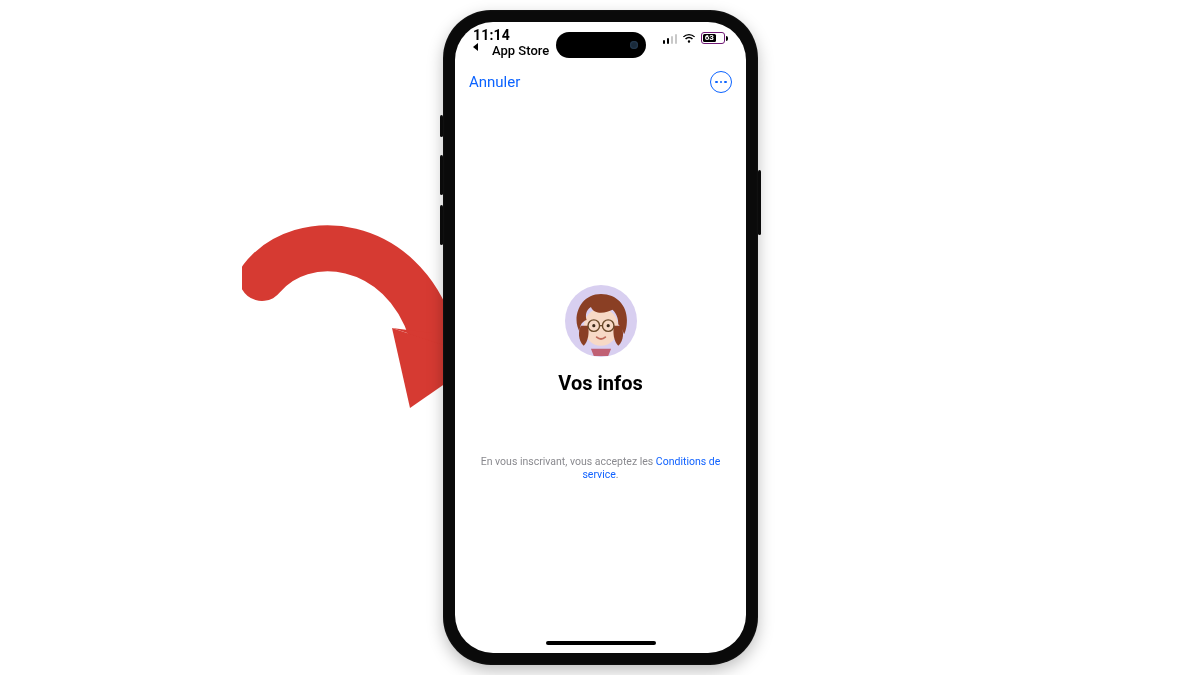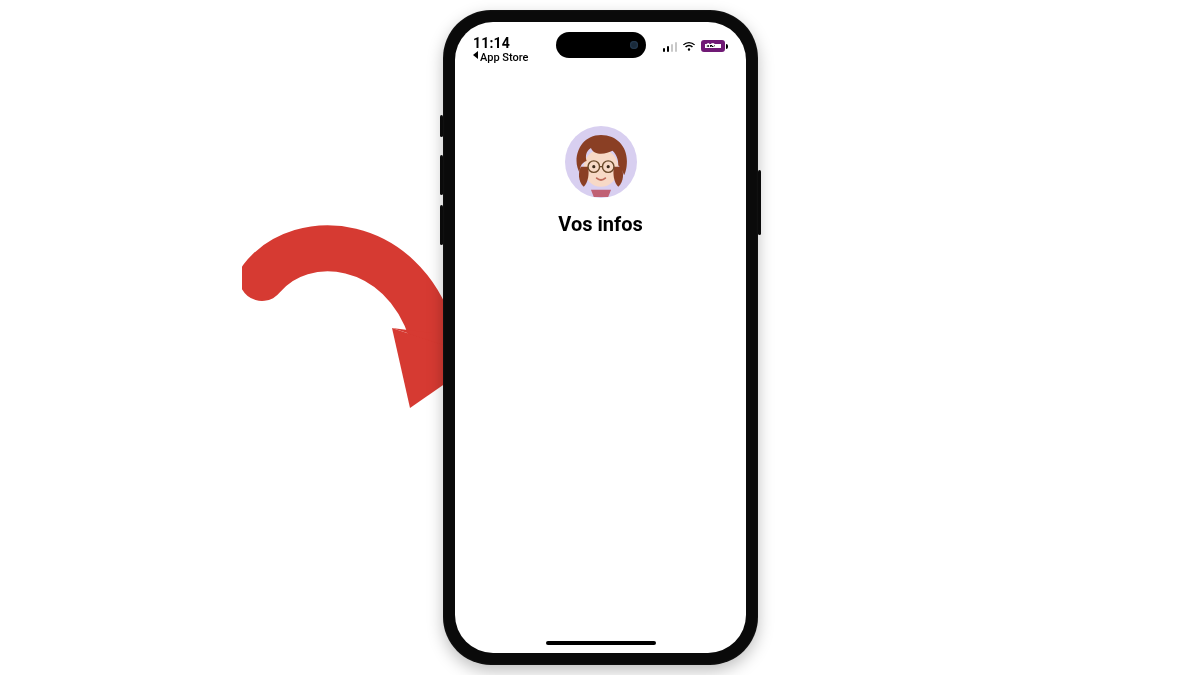--- a/index.html
+++ b/index.html
@@ -36,51 +36,51 @@
       left: 50%; transform: translateX(-50%);
       top: 10px;
       width: 90px; height: 26px;
       background: #000; border-radius: 16px;
       display:flex; align-items:center; justify-content:flex-end; padding-right:8px;
     }
     .island .cam { width: 8px; height: 8px; border-radius:50%; background: #1a2a3a; box-shadow: inset 0 0 2px #3a5a7a; }
 
     
     .statusbar {
-      position: absolute; top: 8px; left: 0; right: 0; height: 44px;
+      position: absolute; top: 0; left: 0; right: 0; height: 44px;
       padding: 6px 18px 0 18px;
       display: flex; justify-content: space-between; align-items: flex-start;
       font-weight: 600; font-size: 13px; color: #000;
     }
     .sb-left { display:flex; flex-direction:column; align-items:flex-start; gap:0px; }
     .sb-time { font-size: 14px; font-weight: 700; line-height: 1; letter-spacing: .2px; }
-    .sb-back { font-size: 11px; font-weight: 500; margin-top: 1px; display:flex; align-items:flex-start; gap:2px;}
+    .sb-back { font-size: 13px; font-weight: 500; margin-top: 1px; display:flex; align-items:flex-start; gap:14px;}
     .sb-back .tri { width:0;height:0;border-top:4px solid transparent;border-bottom:4px solid transparent;border-right:5px solid #000; display:inline-block;}
     .sb-right { display:flex; align-items:center; gap:5px; padding-top:4px;}
     .signal { display:flex; align-items:flex-end; gap:1.5px; height:11px; }
     .signal span { width:2.5px; background:#000; border-radius:1px; }
     .signal span:nth-child(1){height:4px}
     .signal span:nth-child(2){height:6px}
     .signal span:nth-child(3){height:8px; background:#c8c8c8;}
     .signal span:nth-child(4){height:10px; background:#c8c8c8;}
     .wifi svg { width:14px; height:11px; display:block; }
     .battery { display:flex; align-items:center; gap:1px;}
-    .batt-body { width:24px; height:12px; border:4px solid #701a75; border-radius:3px; position:relative; padding:1px; display:flex; align-items:center;}
+    .batt-body { width:24px; height:12px; border:1px solid #701a75; border-radius:3px; position:relative; padding:1px; display:flex; align-items:center;}
     .batt-fill { height:100%; width:63%; background:#000; border-radius:1.5px; display:flex; align-items:center; justify-content:center;}
     .batt-text { font-size:8px; color:#fff; font-weight:700; line-height:1;}
     .batt-cap  { width:2px; height:5px; background:#000; border-radius:0 2px 2px 0; }
 
     
     .navbar { position:absolute; top:44px; left:0; right:0; height:32px; display:flex; align-items:center; justify-content:space-between; padding:0 14px; }
     .nav-cancel { color:#0b63ff; font-size:15px; font-weight:400; }
     .nav-more { width:22px; height:22px; border:1.5px solid #0b63ff; border-radius:50%; display:flex; align-items:center; justify-content:center; color:#0b63ff; }
     .nav-more .dot{ width:2.5px; height:2.5px; background:#0b63ff; border-radius:50%; margin:0 1px; }
 
     
-    .content { position:absolute; top:86px; left:0; right:0; bottom:0; display:flex; flex-direction:column; align-items:center; padding: 18px 14px 14px 14px;}
+    .content { position:absolute; top:86px; left:0; right:0; bottom:0; display:flex; flex-direction:column; align-items:center; padding: 18px 14px 14px 14px; justify-content: center;}
 
     .avatar { width:72px; height:72px; border-radius:50%; background:#d8cff0; overflow:hidden; display:flex; align-items:flex-end; justify-content:center; }
     .avatar svg { width: 80px; height: 80px; }
 
     .title { font-size:20px; font-weight:700; color:#000; margin-top:14px; }
     .subtitle { font-size:12px; color:#000; margin-top:6px; text-align:center; }
 
     .form { width:100%; margin-top:42px; }
     .field { width:100%; border:0; border-bottom:1px solid #e5e5e8; padding:10px 2px; font-size:15px; outline:none; background:transparent; }
     .field::placeholder { color:#b9b9bf; }
@@ -153,20 +153,28 @@
             <span class="batt-body">
                 <span class="batt-fill">
                   <span class="batt-text">63</span>
                 </span>
               </span>
             <span class="batt-cap"></span>
           </span>
         </div>
       </div>
 
+      <div class="navbar">
+        <span class="nav-cancel">Annuler</span>
+        <span class="nav-more">
+          <span class="dot"></span>
+            <span class="dot"></span>
+            <span class="dot"></span>
+        </span>
+      </div>
 
       <div class="content">
         <div class="avatar">
           <svg viewBox="0 0 100 100">
 
             <ellipse cx="50" cy="64" rx="24" ry="26" fill="#f7d9c6"></ellipse>
             <path d="M50 18c-22 0-34 18-34 36 0 6 2 12 4 16 1-10 4-14 10-16-2-6-1-14 6-18 5 12 22 8 30 4 6 6 8 12 8 20 4 4 6 8 8 14 2-4 4-10 4-20 0-20-14-36-36-36z" fill="#8a3f24"></path>
             <path d="M22 62c-4 8-4 20 4 28 6-6 8-18 6-28z" fill="#8a3f24"></path>
             <path d="M78 62c4 8 4 20-4 28-6-6-8-18-6-28z" fill="#8a3f24"></path>
             <circle cx="40" cy="62" r="8" fill="none" stroke="#6b4a2a" stroke-width="2"></circle>
@@ -175,20 +183,23 @@
             <circle cx="40" cy="62" r="2.2" fill="#3b2a1a"></circle>
             <circle cx="60" cy="62" r="2.2" fill="#3b2a1a"></circle>
             <path d="M44 78q6 5 12 0" stroke="#c06a5a" stroke-width="2.5" fill="none" stroke-linecap="round"></path>
             <path d="M36 94h28l-4 10h-20z" fill="#c06074"></path>
           </svg>
         </div>
 
         <div class="title">Vos infos</div>
 
 
+        <div class="terms">
+          <span>En vous inscrivant, vous acceptez les </span><a href="#">Conditions de service</a><span>.</span>
+        </div>
 
 
         <div class="home-indicator"></div>
       </div>
 
     </div>
   </div>
 </div>
 
 </body></html>

